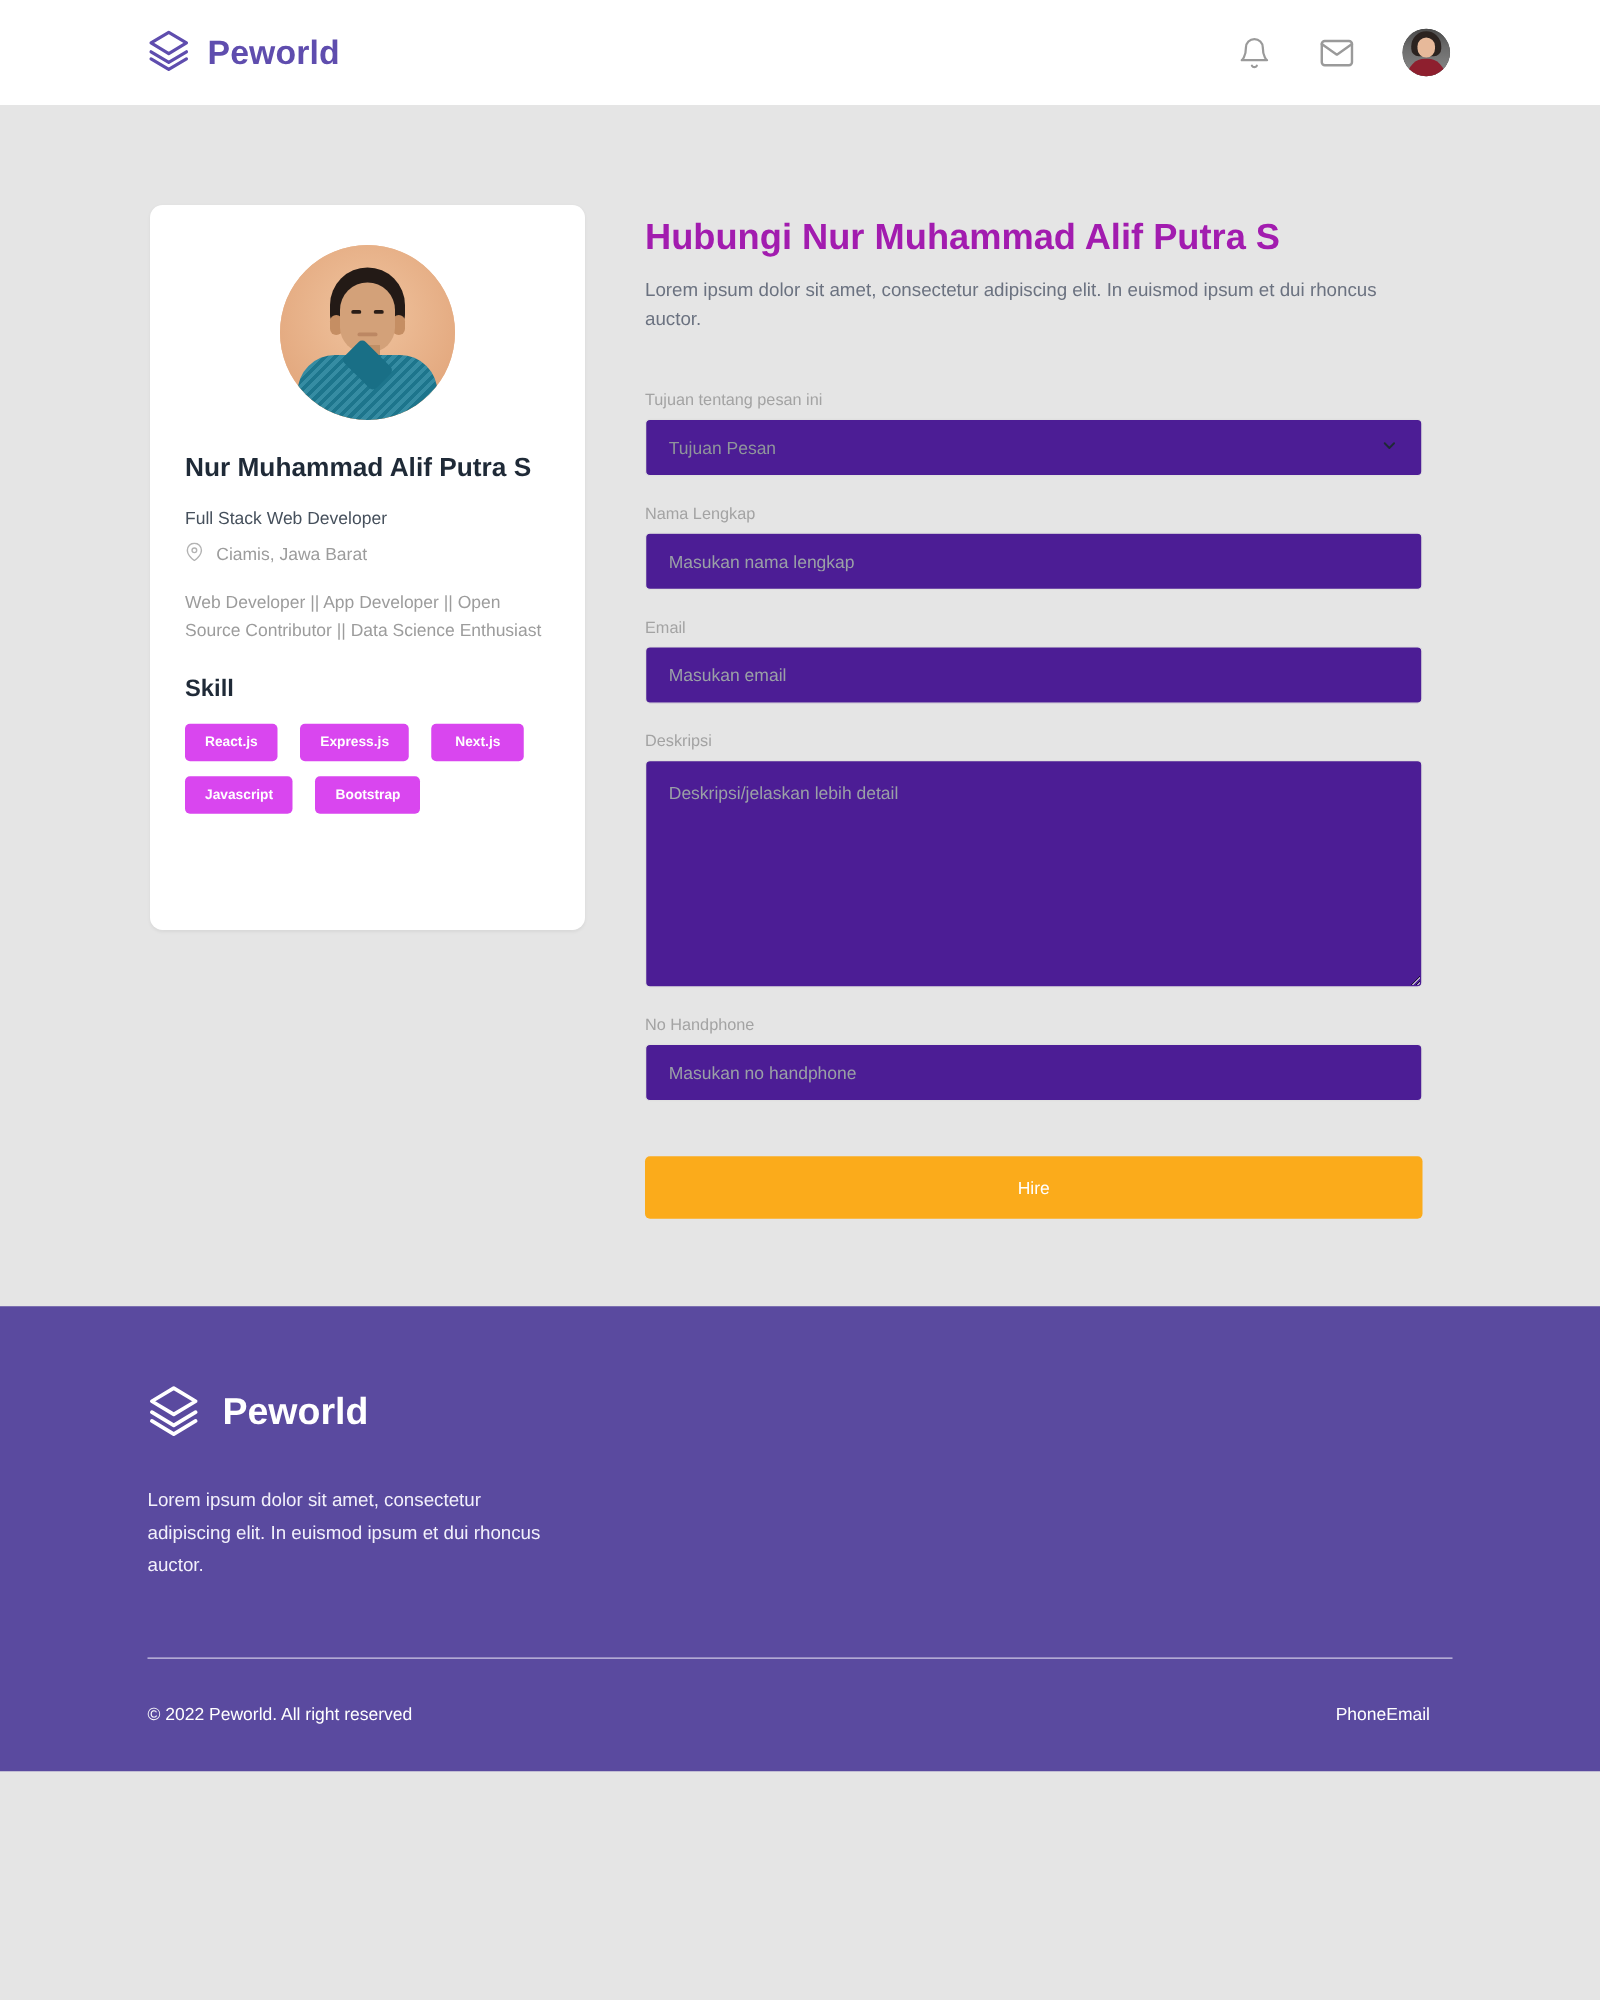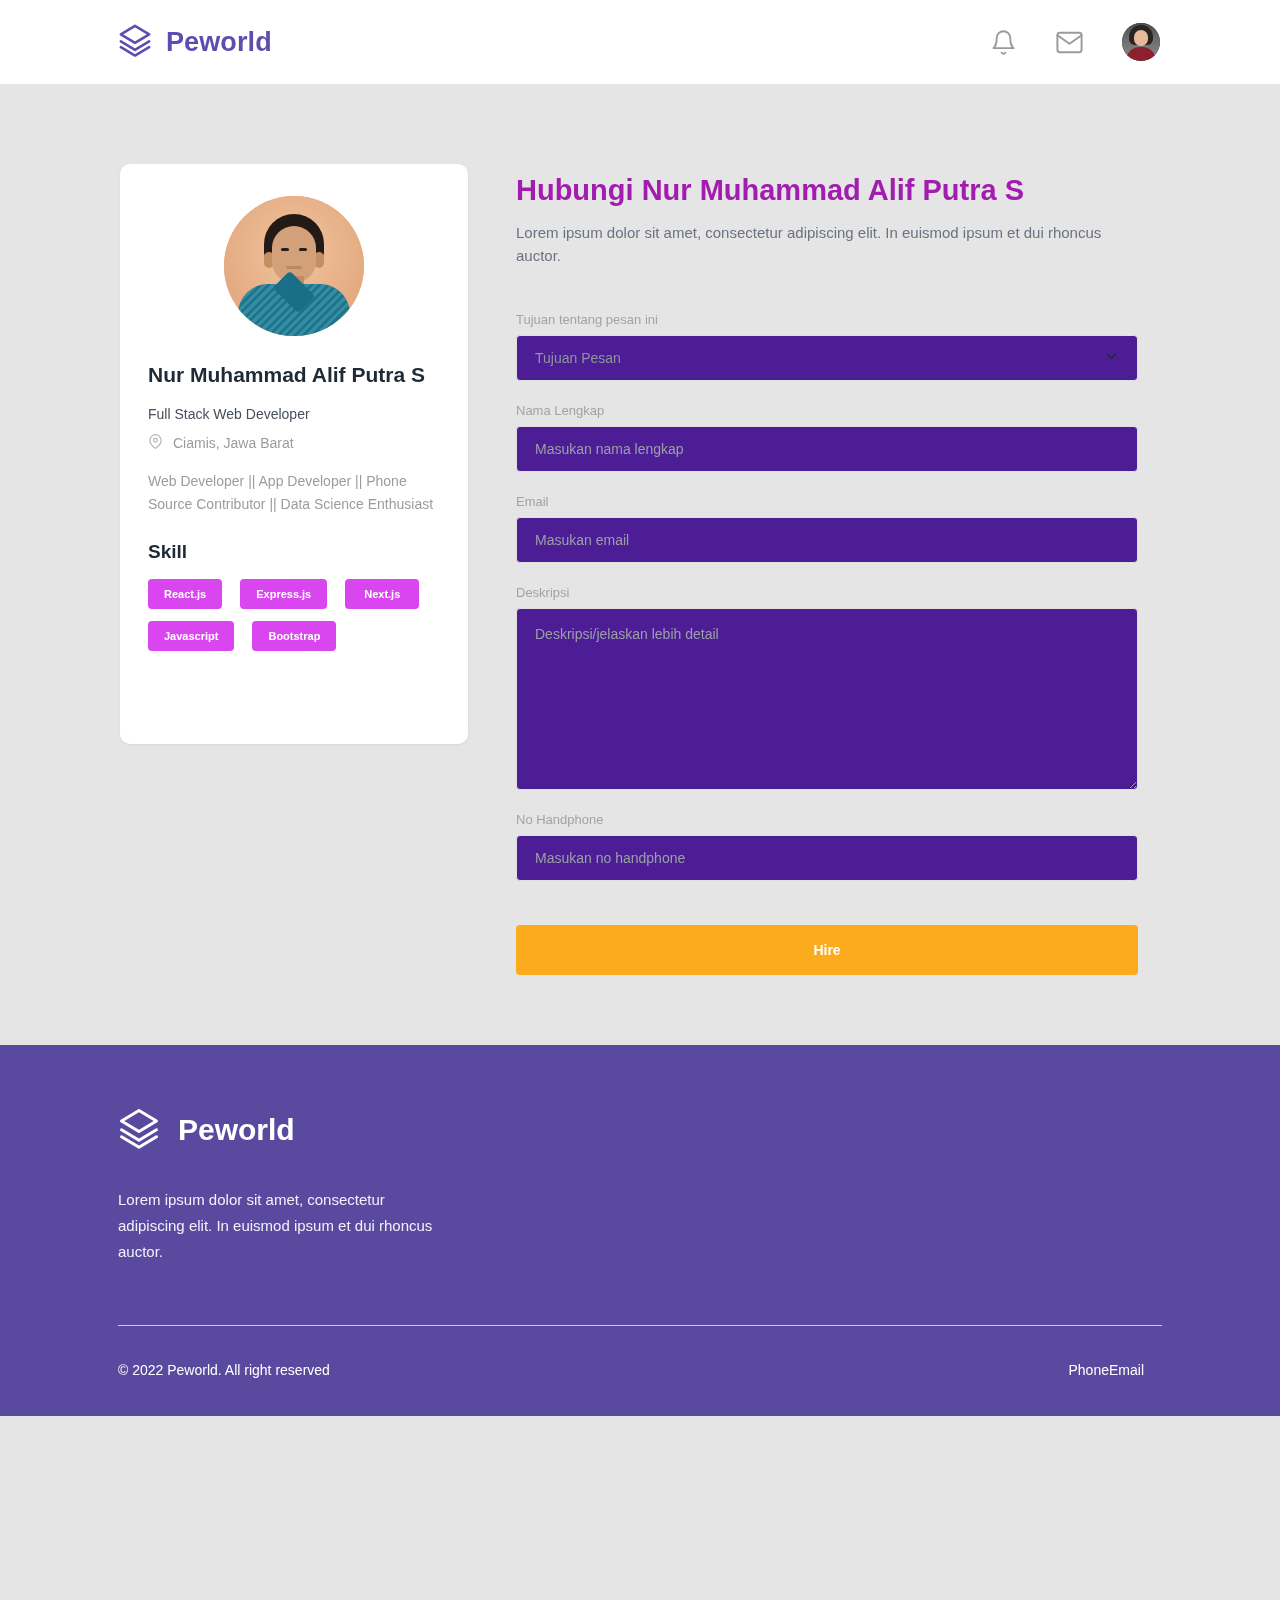--- a/index.html
+++ b/index.html
@@ -167,21 +167,21 @@
     line-height: 1.4;
     resize: vertical;
   }
   input.control::placeholder, textarea.control::placeholder { color: #9aa0a6; }
   .hire-btn {
     width: 622px;
     height: 50px;
     background: #fbab1b;
     color: #ffffff;
     font-size: 14px;
-    font-weight: bold;
+    font-weight: normal;
     border: none;
     border-radius: 4px;
     margin-top: 22px;
     cursor: pointer;
     font-family: "Liberation Sans", sans-serif;
   }
 
   
   .footer {
     background: #5a4a9f;
@@ -266,21 +266,21 @@
       <div class="profile-loc">
         <span>
           <svg width="15" height="15" viewBox="0 0 24 24" fill="none" stroke="#b3b3b3" stroke-width="1.8" stroke-linecap="round" stroke-linejoin="round">
             <path d="M21 10c0 7-9 13-9 13s-9-6-9-13a9 9 0 0 1 18 0z"></path>
             <circle cx="12" cy="10" r="3"></circle>
           </svg>
         </span>
         <span>Ciamis, Jawa Barat</span>
       </div>
 
-      <p class="profile-desc">Web Developer || App Developer || Phone Source Contributor || Data Science Enthusiast</p>
+      <p class="profile-desc">Web Developer || App Developer || Open Source Contributor || Data Science Enthusiast</p>
 
       <h3 class="skill-title">Skill</h3>
       <div class="skill-list">
         <span class="skill-badge">React.js</span>
         <span class="skill-badge">Express.js</span>
         <span class="skill-badge">Next.js</span>
         <span class="skill-badge">Javascript</span>
         <span class="skill-badge">Bootstrap</span>
       </div>
     </div>

